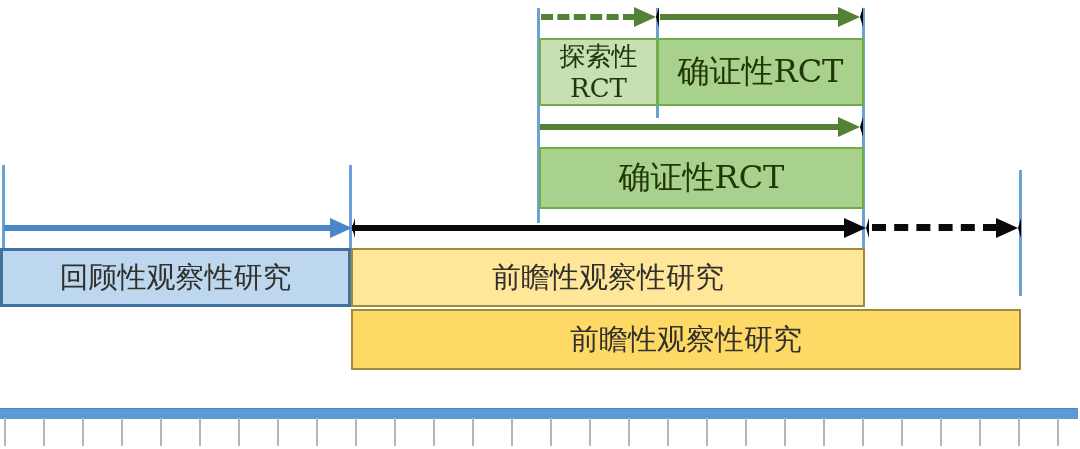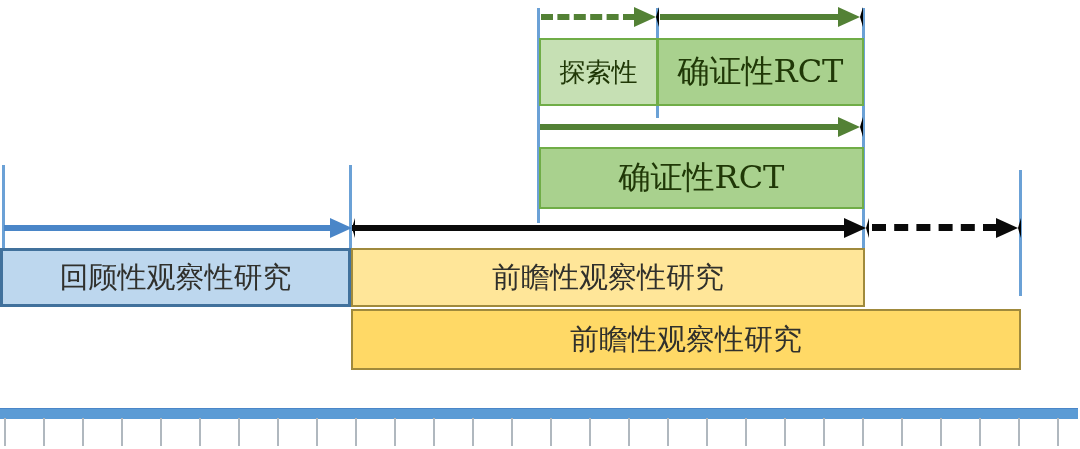--- a/index.html
+++ b/index.html
@@ -54,20 +54,21 @@
   <div class="head head-green" style="left:634px;top:7px;"></div>
 </div>
 <div>
   <div class="hline" style="left:660px;top:14px;width:179px;"></div>
   <div class="head head-green" style="left:838px;top:7px;"></div>
 </div>
 
 <div class="box box-green-light" style="left:539px;top:38px;width:119px;height:68px;">
   <div>
     <div>探索性</div>
+    <div>RCT</div>
   </div>
 </div>
 <div class="box box-green-mid" style="left:657px;top:38px;width:207px;height:68px;">
   <span>确证性RCT</span>
 </div>
 
 <div>
   <div class="hline" style="left:540px;top:124px;width:299px;"></div>
   <div class="head head-green" style="left:838px;top:117px;"></div>
 </div>

